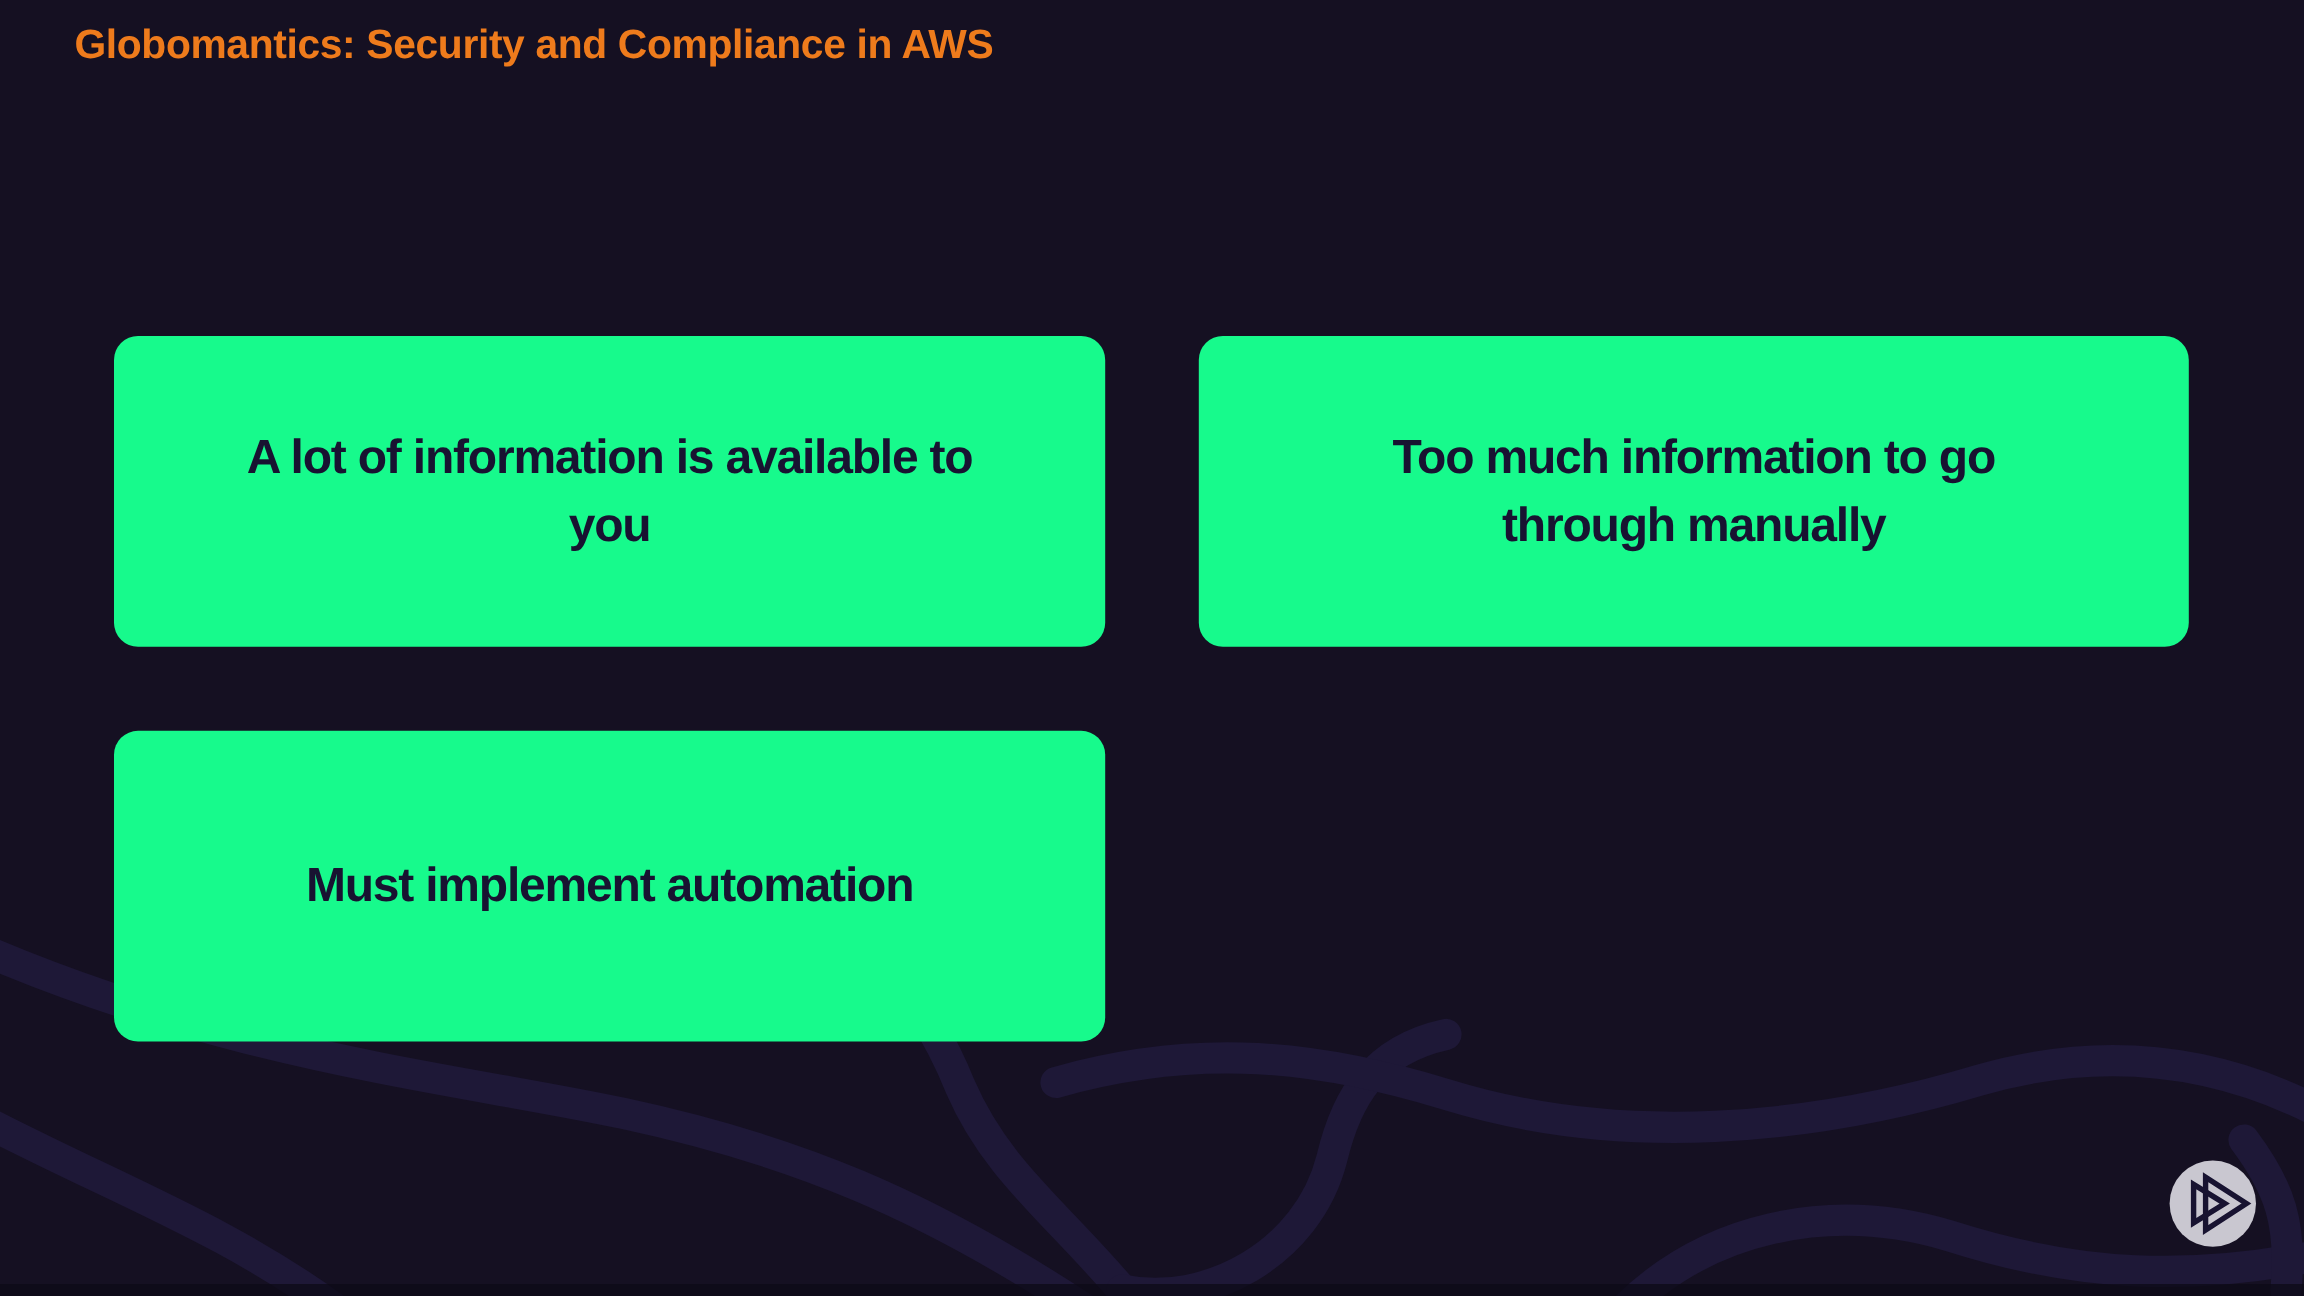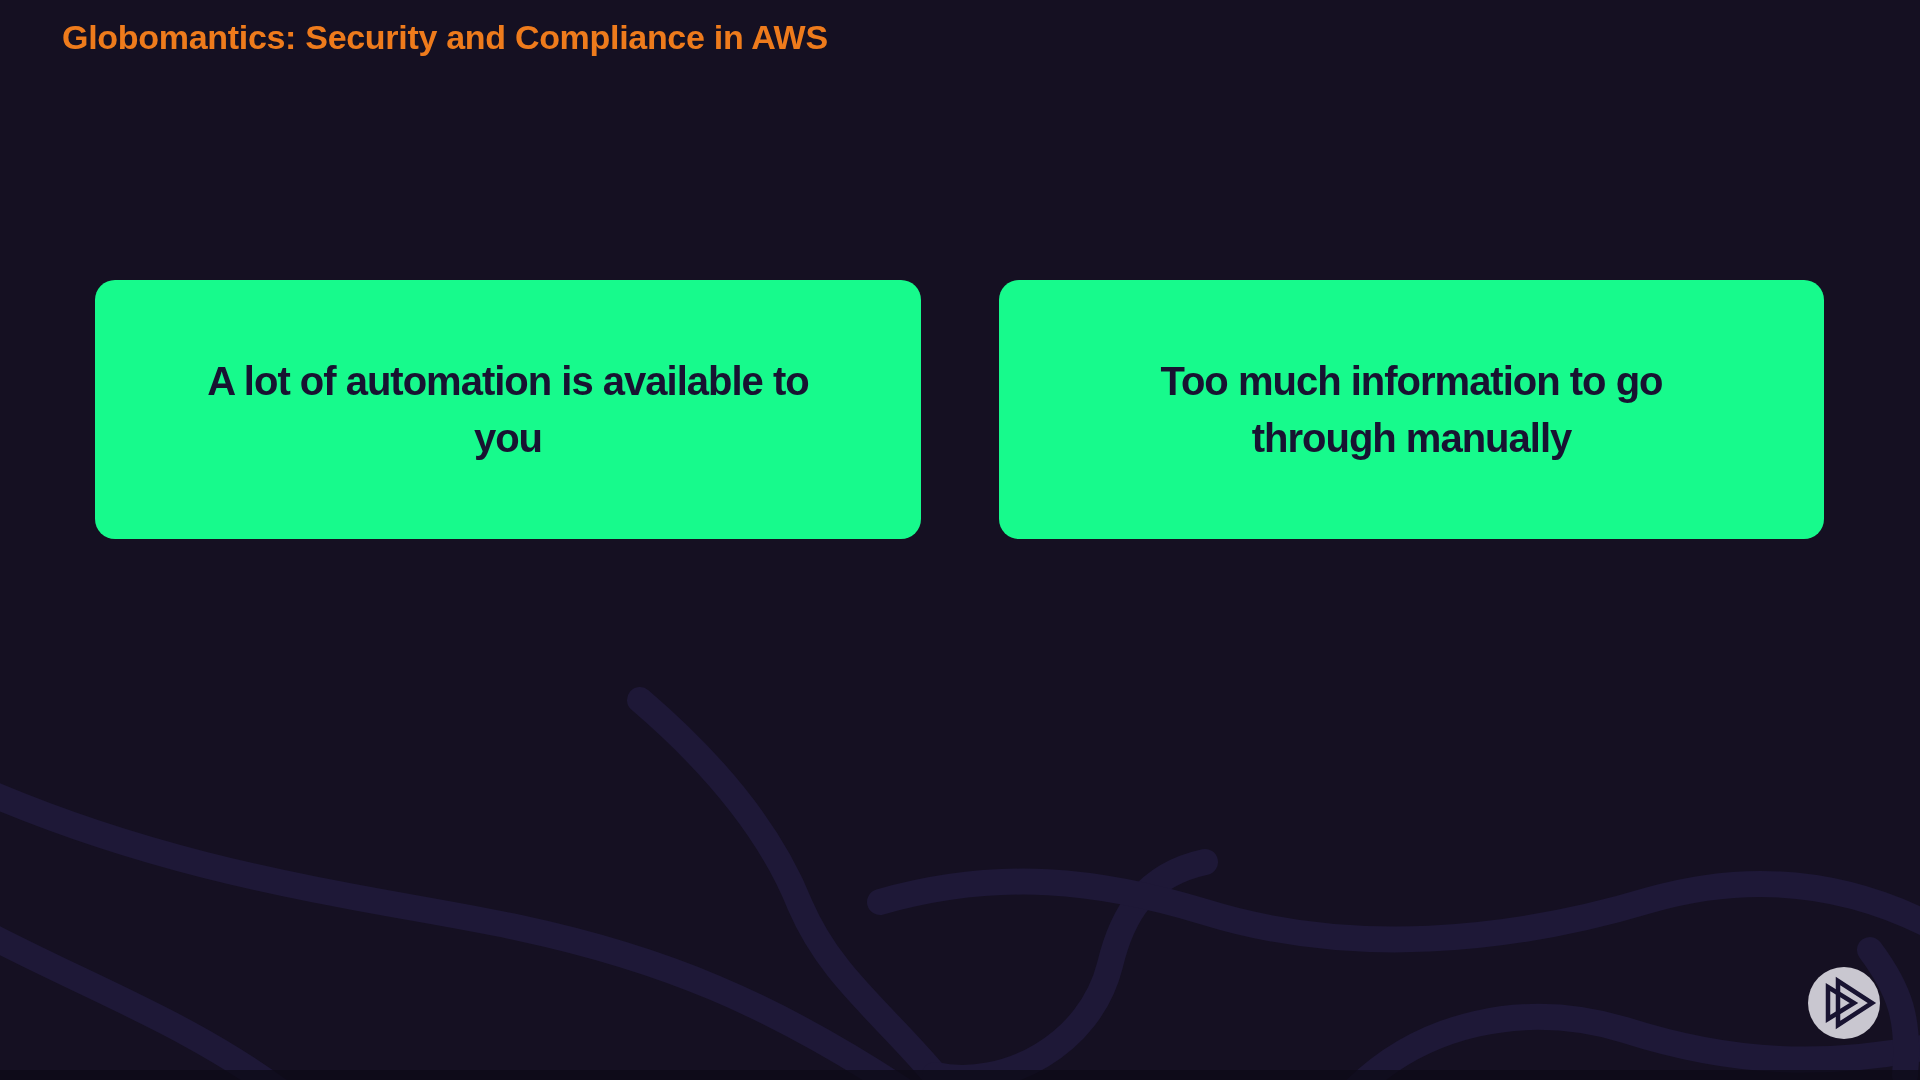--- a/index.html
+++ b/index.html
@@ -76,24 +76,25 @@
     <path d="M 1350 1095 C 1420 1022, 1525 1000, 1625 1030 C 1725 1062, 1825 1072, 1960 1040"></path>
     <path d="M 1870 950 C 1900 990, 1910 1020, 1905 1075"></path>
   </g>
 </svg>
 
 <div class="header">
   <div class="kicker">Globomantics: Security and Compliance in AWS</div>
 </div>
 
 <div class="card-grid">
-  <div class="card">A lot of automation is available to
+  <div class="card">A lot of information is available to
 you</div>
   <div class="card">Too much information to go
 through manually</div>
+  <div class="card">Must implement automation</div>
 </div>
 
 <div class="logo-badge">
   <svg width="72" height="72" viewBox="0 0 72 72">
     <polygon points="30,14 30,58 64,36" fill="none" stroke="#181331" stroke-width="4.5" stroke-linejoin="miter"></polygon>
     <polygon points="20,20 20,52 46,36" fill="none" stroke="#181331" stroke-width="4.5" stroke-linejoin="miter"></polygon>
   </svg>
 </div>
 
 <div class="bottom-bar"></div>

